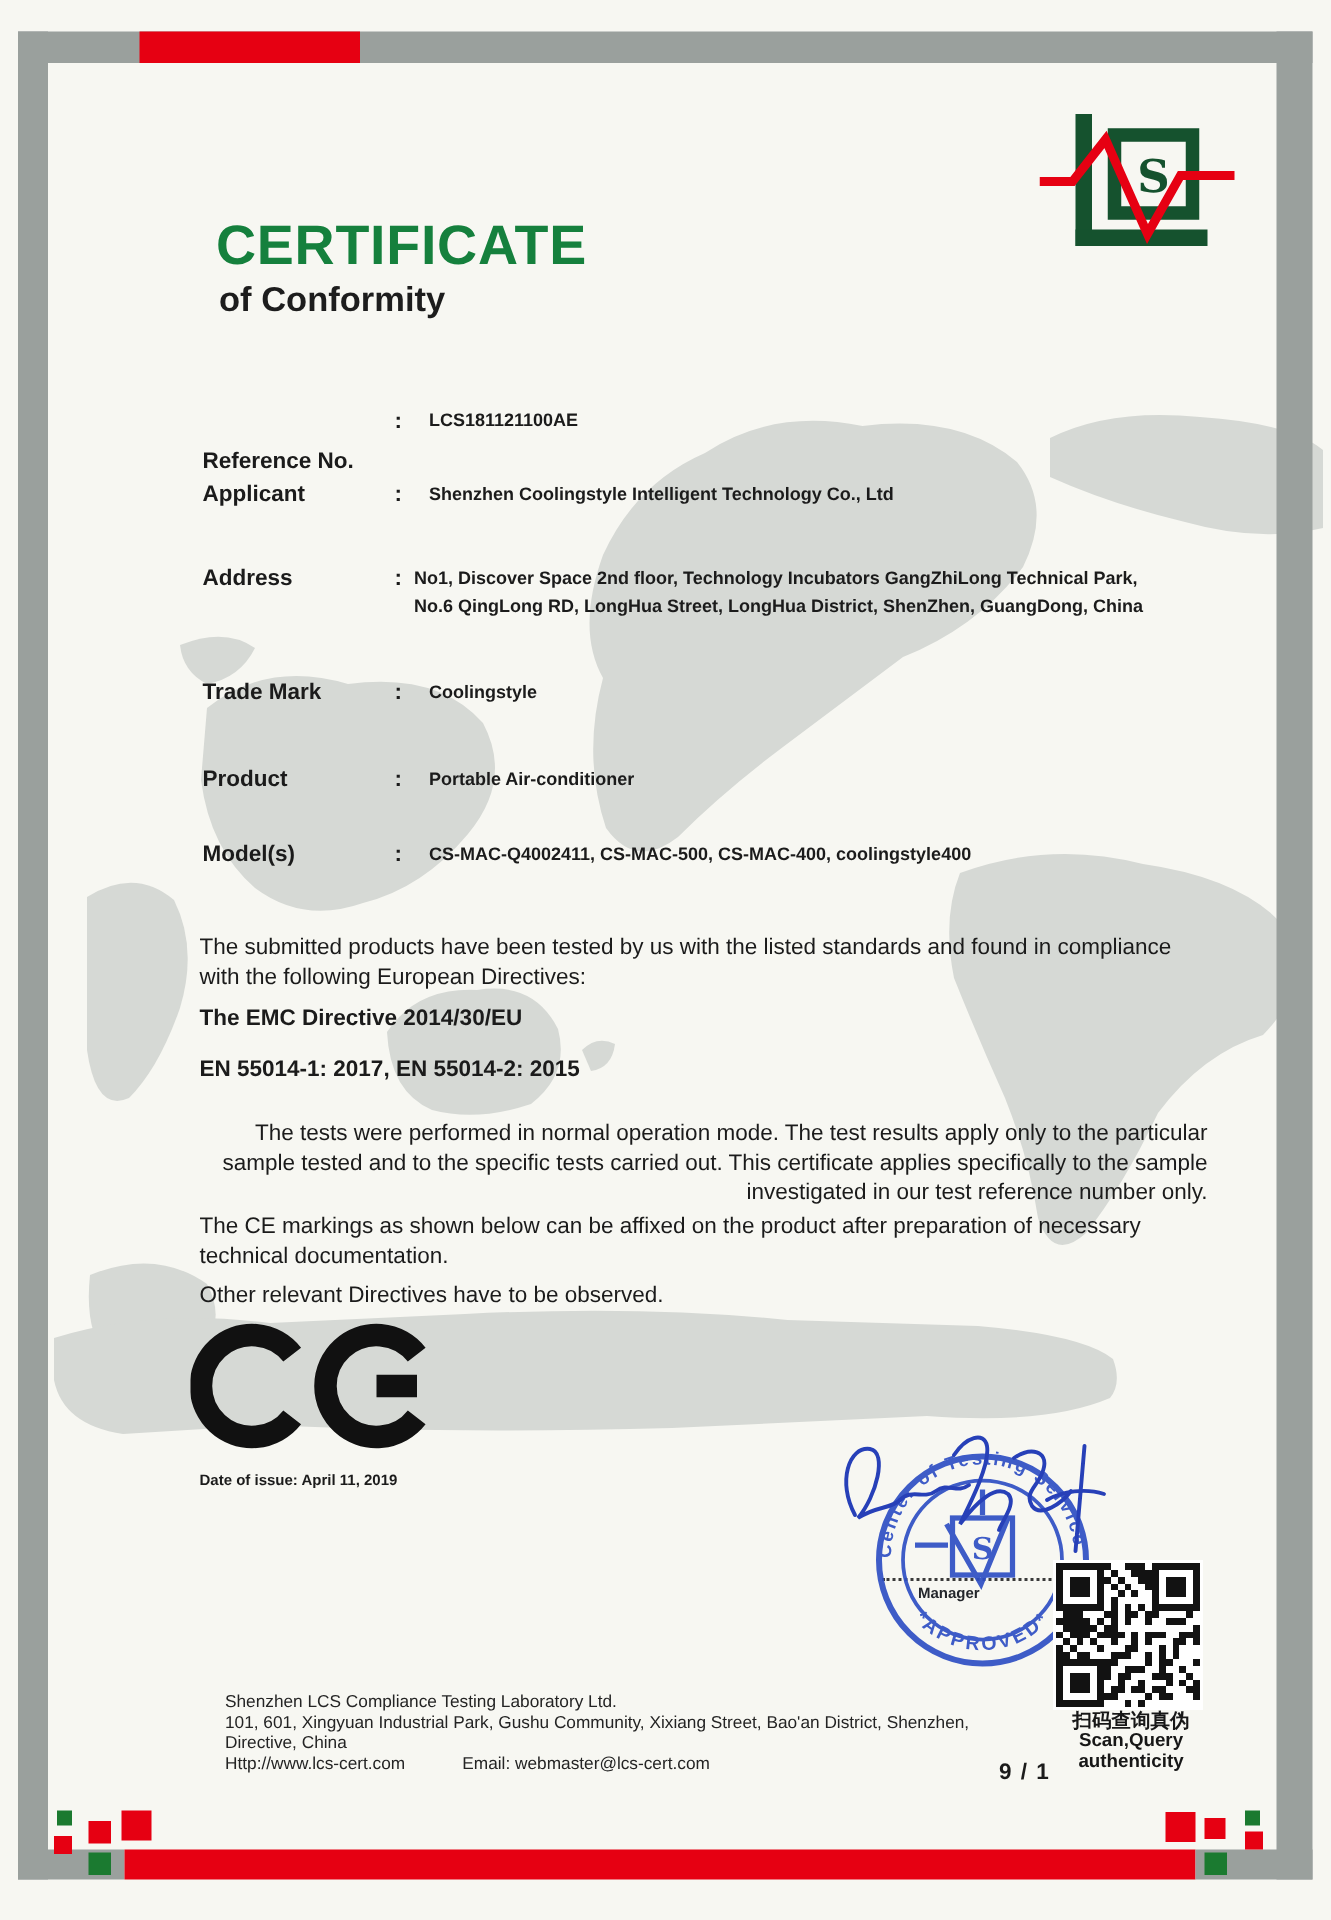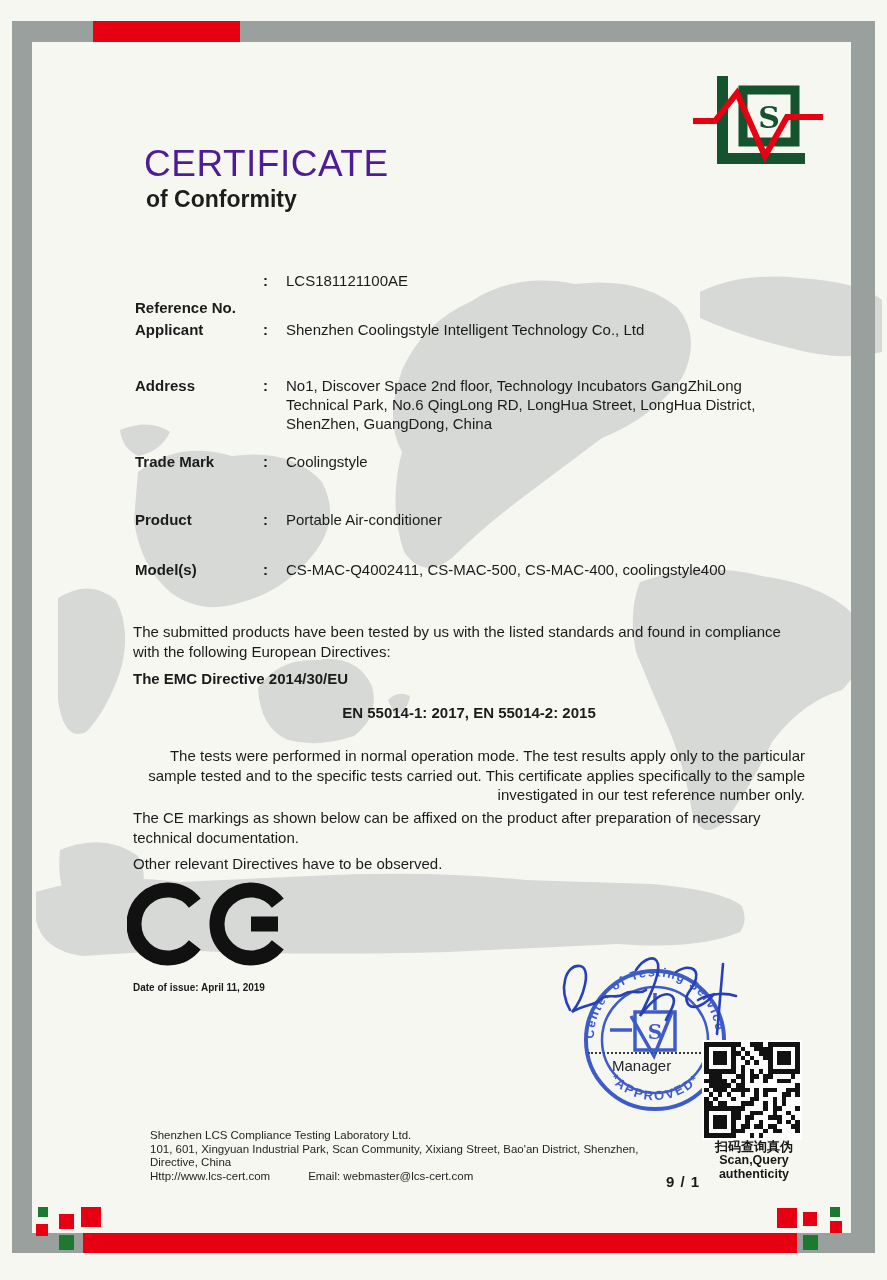--- a/index.html
+++ b/index.html
@@ -7,33 +7,33 @@
     width:887px;height:1280px;position:relative;overflow:hidden;
     background:#f7f7f2;
     font-family:"Liberation Sans",sans-serif;color:#1b1b1b;
   }
   .abs{position:absolute;}
   .bar{position:absolute;background:#9aa09d;}
   .redbar{position:absolute;background:#e60012;}
   .sq{position:absolute;}
   .sq.g{background:#1b7a30;}
   .sq.r{background:#e60012;}
-  .title{font-weight:normal;font-size:37px;letter-spacing:.5px;color:#4c1d95;}
+  .title{font-weight:bold;font-size:37px;letter-spacing:.5px;color:#15803d;}
   .subtitle{font-weight:bold;font-size:23px;color:#1d1d1d;}
   .lbl{position:absolute;font-weight:bold;font-size:15px;line-height:19px;width:128px;}
   .col{position:absolute;font-weight:bold;font-size:15px;line-height:19px;}
-  .val{position:absolute;font-weight:normal;font-size:15px;line-height:19px;width:505px;}
+  .val{position:absolute;font-weight:bold;font-size:12px;line-height:19px;width:505px;}
   .para{position:absolute;font-size:15px;line-height:19.5px;width:672px;left:133px;}
   .para.b{font-weight:bold;}
   .footer-line{font-size:11.5px;line-height:13.5px;color:#242424;}
   .footer-col{display:inline-block;width:155px;}
   .qr-box{position:absolute;left:702px;top:1040px;width:100px;height:100px;background:#fff;display:flex;align-items:center;justify-content:center;}
   .qr-cap{position:absolute;left:688px;width:132px;text-align:center;font-weight:bold;color:#171717;}
   .dotline{position:absolute;left:588px;top:1052px;width:124px;border-top:2px dotted #3a3a3a;}
-  .manager{position:absolute;left:612px;top:1057px;font-size:15px;font-weight:400;color:#23262b;}
+  .manager{position:absolute;left:612px;top:1057px;font-size:10px;font-weight:700;color:#23262b;}
   .pagenum{position:absolute;left:666px;top:1173px;font-size:15px;font-weight:bold;letter-spacing:1px;}
   svg{display:block;}
 </style>
 </head>
 <body>
 
 <svg class="abs" style="left:0;top:0;z-index:0" width="887" height="1280" viewBox="0 0 887 1280">
   <g fill="#d6d9d5">
     <path d="M470 302 Q515 272 575 284 Q640 276 678 308 Q702 338 682 378 Q652 418 602 438 Q562 468 522 498 Q482 528 452 558 Q424 580 404 552 Q388 504 402 452 Q384 420 402 370 Q424 322 470 302 Z"></path>
     <path d="M700 292 Q740 272 800 278 Q860 282 882 300 L882 352 Q840 362 790 348 Q740 336 700 318 Z"></path>
@@ -83,37 +83,37 @@
 <div class="lbl" style="left:135px;top:271px;margin-top:27px;">Reference No.</div>
 <div class="col" style="left:263px;top:271px;">:</div>
 <div class="val" style="left:286px;top:271px;">LCS181121100AE</div>
 
 <div class="lbl" style="left:135px;top:320px;">Applicant</div>
 <div class="col" style="left:263px;top:320px;">:</div>
 <div class="val" style="left:286px;top:320px;">Shenzhen Coolingstyle Intelligent Technology Co., Ltd</div>
 
 <div class="lbl" style="left:135px;top:376px;">Address</div>
 <div class="col" style="left:263px;top:376px;">:</div>
-<div class="val" style="left:286px;top:376px;">No1, Discover Space 2nd floor, Technology Incubators GangZhiLong Technical Park, No.6 QingLong RD, LongHua Street, LongHua District, ShenZhen, GuangDong, China</div>
+<div class="val" style="left:276px;top:376px;">No1, Discover Space 2nd floor, Technology Incubators GangZhiLong Technical Park, No.6 QingLong RD, LongHua Street, LongHua District, ShenZhen, GuangDong, China</div>
 
 <div class="lbl" style="left:135px;top:452px;">Trade Mark</div>
 <div class="col" style="left:263px;top:452px;">:</div>
 <div class="val" style="left:286px;top:452px;">Coolingstyle</div>
 
 <div class="lbl" style="left:135px;top:510px;">Product</div>
 <div class="col" style="left:263px;top:510px;">:</div>
 <div class="val" style="left:286px;top:510px;">Portable Air-conditioner</div>
 
 <div class="lbl" style="left:135px;top:560px;">Model(s)</div>
 <div class="col" style="left:263px;top:560px;">:</div>
 <div class="val" style="left:286px;top:560px;">CS-MAC-Q4002411, CS-MAC-500, CS-MAC-400, coolingstyle400</div>
 
 <div class="para" style="top:622px;">The submitted products have been tested by us with the listed standards and found in compliance with the following European Directives:</div>
 <div class="para b" style="top:669px;">The EMC Directive 2014/30/EU</div>
-<div class="para b" style="top:703px;text-align:center;">EN 55014-1: 2017, EN 55014-2: 2015</div>
+<div class="para b" style="top:703px;">EN 55014-1: 2017, EN 55014-2: 2015</div>
 <div class="para" style="top:746px;text-align:right;">The tests were performed in normal operation mode. The test results apply only to the particular sample tested and to the specific tests carried out. This certificate applies specifically to the sample investigated in our test reference number only.</div>
 <div class="para" style="top:808px;">The CE markings as shown below can be affixed on the product after preparation of necessary technical documentation.</div>
 <div class="para" style="top:854px;">Other relevant Directives have to be observed.</div>
 
 <svg class="abs" style="left:127px;top:882px;" width="168" height="84" viewBox="0 0 168 84">
   <g fill="none" stroke="#111" stroke-width="15" stroke-linecap="butt">
     <path d="M 67.8 21.1 A 34 34 0 1 0 67.8 62.9"></path>
     <path d="M 150.8 21.1 A 34 34 0 1 0 150.8 62.9"></path>
     <path d="M 124 42 L 151 42"></path>
   </g>
@@ -392,19 +392,19 @@
       <rect x="12" y="20" width="1" height="1"></rect>
     </svg>
 </div>
 <div class="qr-cap" style="top:1138px;font-size:13px;">扫码查询真伪</div>
 <div class="qr-cap" style="top:1153px;font-size:12.5px;">Scan,Query authenticity</div>
 
 <div class="pagenum">9 / 1</div>
 
 <div class="abs" style="left:150px;top:1129px;width:600px;">
   <div class="footer-line">Shenzhen LCS Compliance Testing Laboratory Ltd.</div>
-  <div class="footer-line">101, 601, Xingyuan Industrial Park, Scan Community, Xixiang Street, Bao'an District, Shenzhen,</div>
+  <div class="footer-line">101, 601, Xingyuan Industrial Park, Gushu Community, Xixiang Street, Bao'an District, Shenzhen,</div>
   <div class="footer-line">Directive, China</div>
   <div class="footer-line">
     <span class="footer-col">Http://www.lcs-cert.com</span>
     <span>Email: webmaster@lcs-cert.com</span>
   </div>
 </div>
 
 </body></html>

